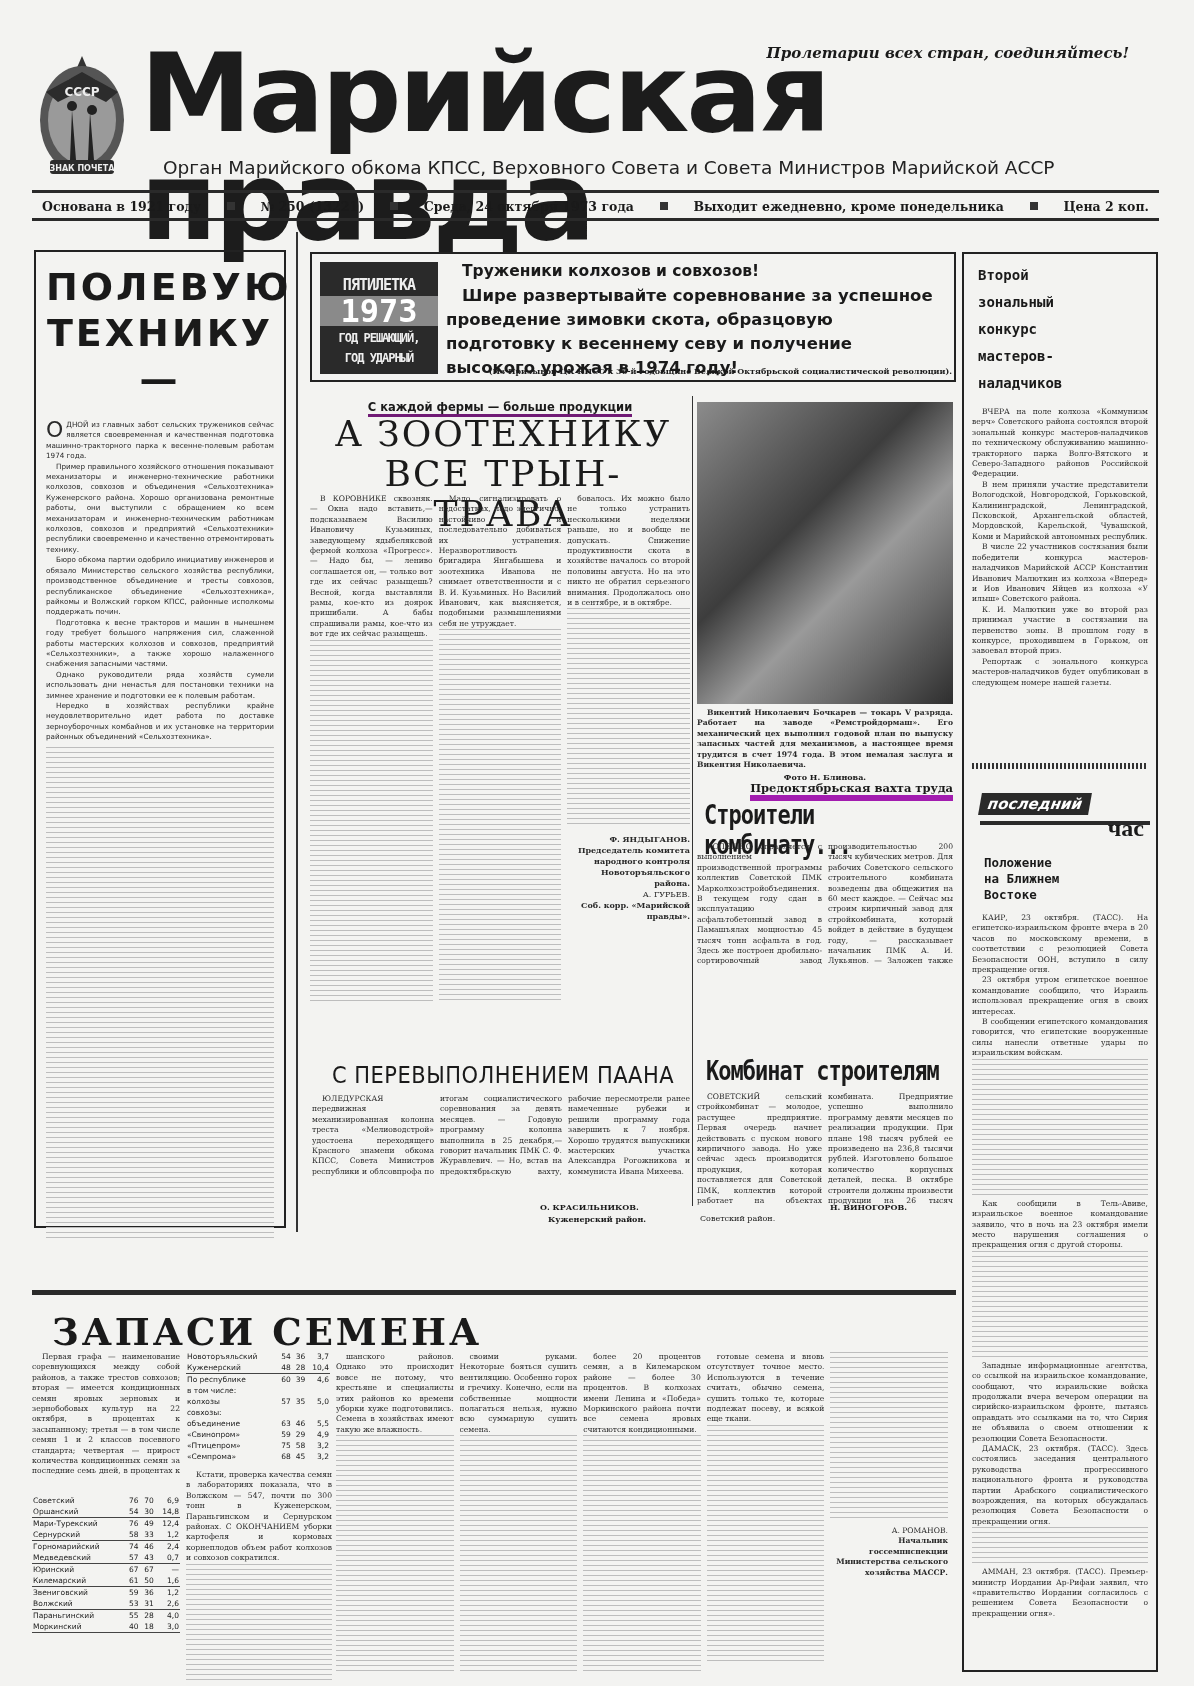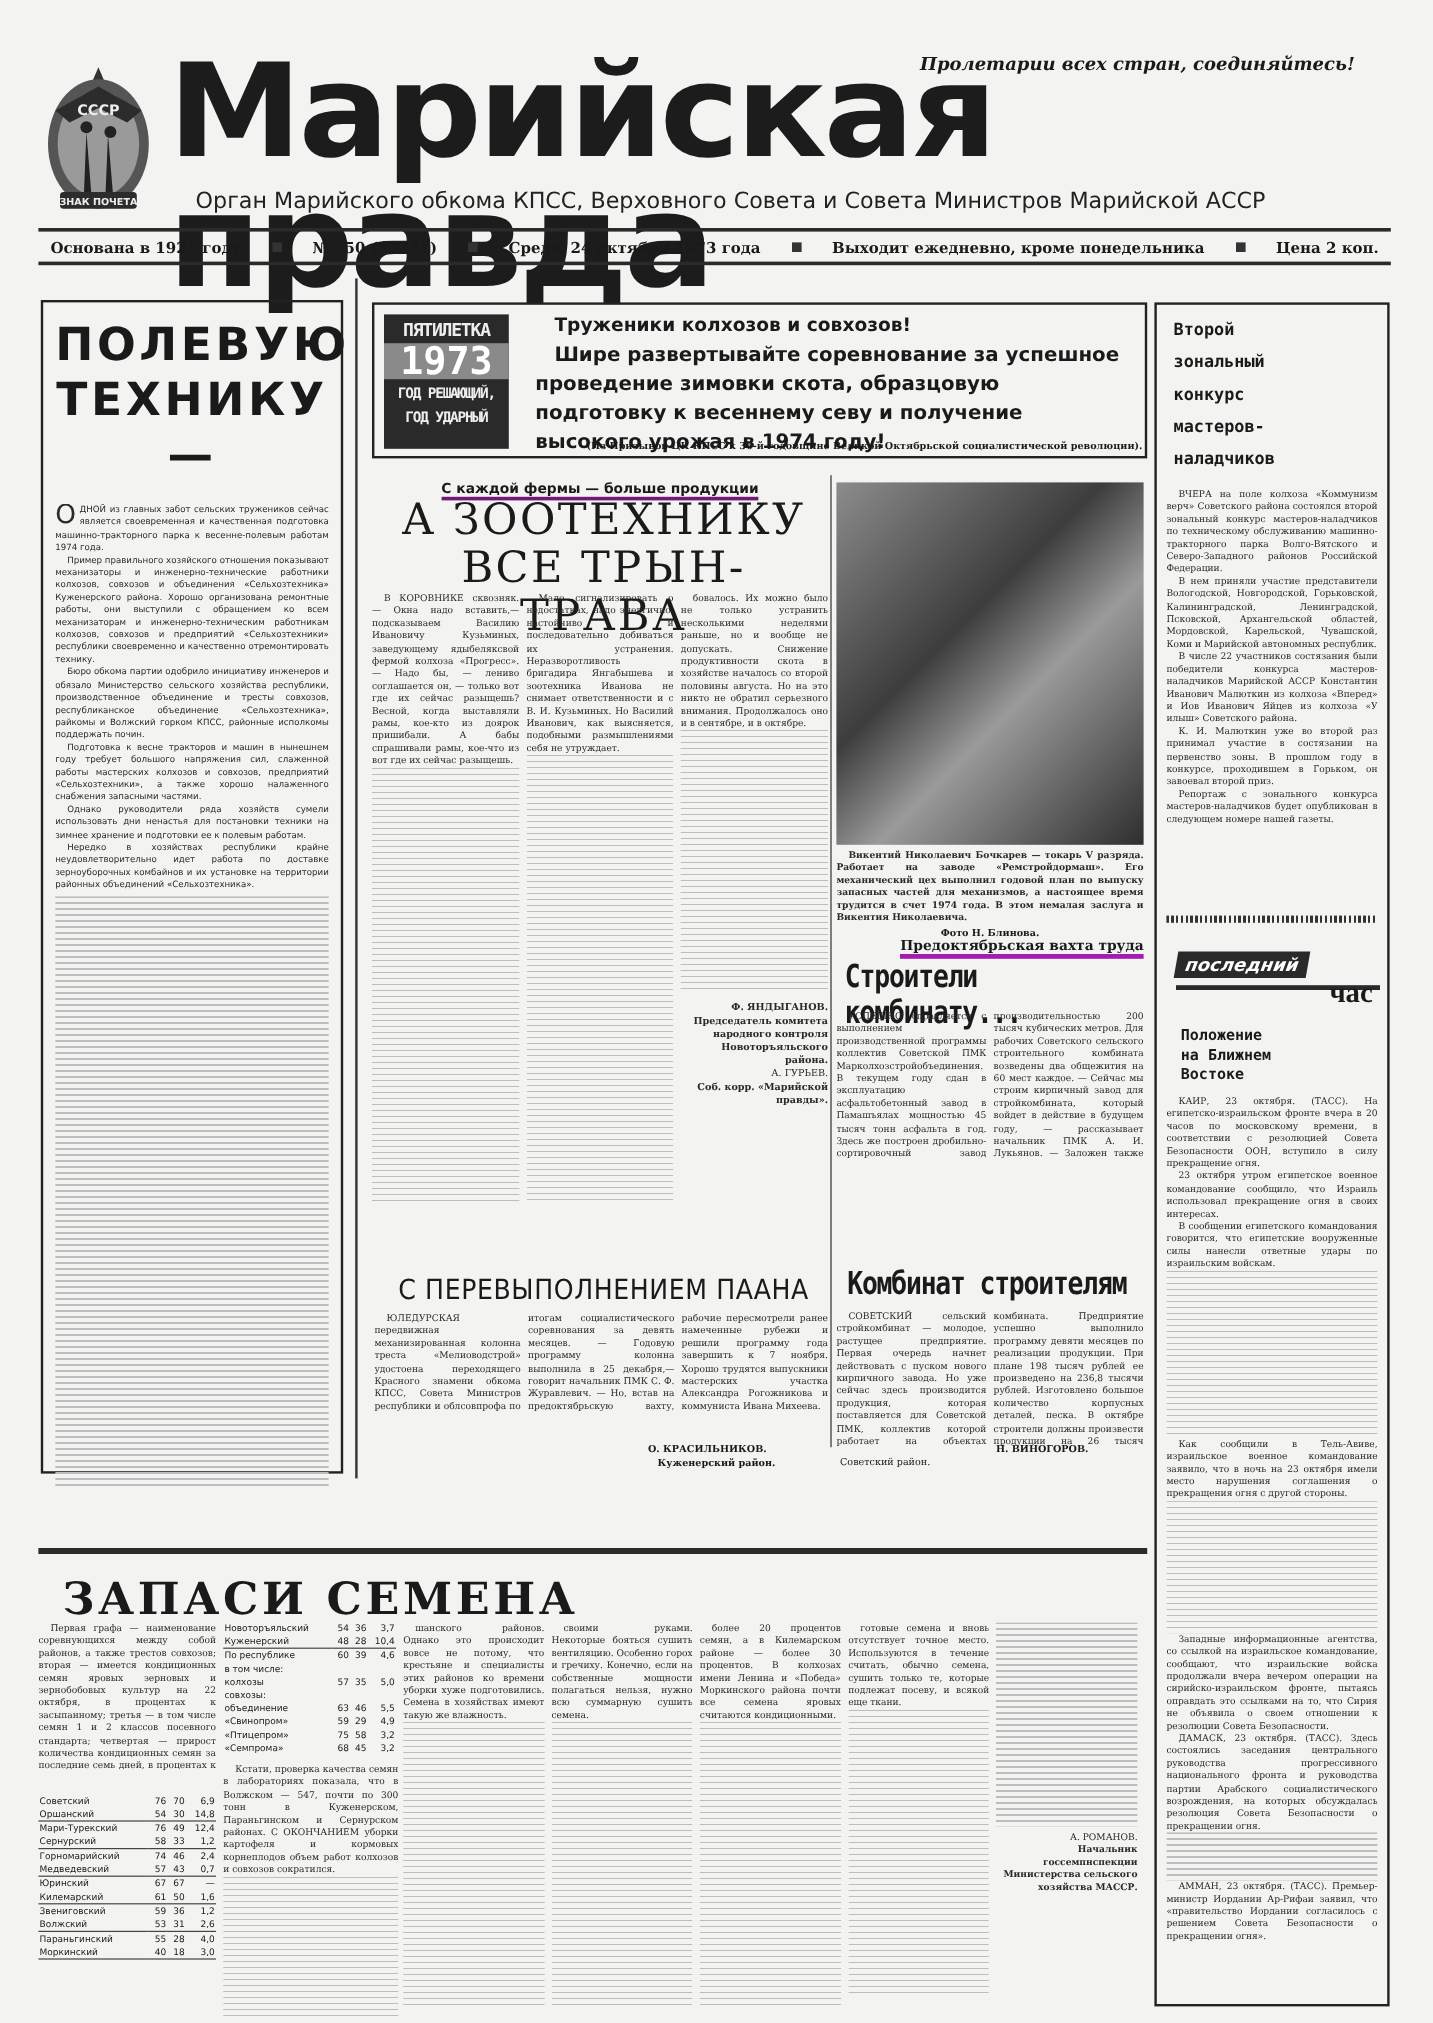--- a/index.html
+++ b/index.html
@@ -74,21 +74,21 @@
     <p>Однако руководители ряда хозяйств сумели использовать дни ненастья для постановки техники на зимнее хранение и подготовки ее к полевым работам.</p>
     <p>Нередко в хозяйствах республики крайне неудовлетворительно идет работа по доставке зерноуборочных комбайнов и их установке на территории районных объединений «Сельхозтехника».</p>
     <div class="lines" style="height:560px;margin:4px 0"></div>
 
   </div>
 </div>
 
 <div class="abs vline" style="left:296px;top:232px;height:1000px"></div>
 
 <div class="abs box" style="left:310px;top:252px;width:646px;height:130px;padding:8px">
-  <div class="abs pyatiletka" style="left:8px;top:8px;width:104px;height:112px;padding-top:4px">
+  <div class="abs pyatiletka" style="left:8px;top:8px;width:118px;height:112px;padding-top:14px">
     <div style="font-size:15px;letter-spacing:-1px">ПЯТИЛЕТКА</div>
     <div style="font-size:32px;line-height:30px;background:#8a8a8a;color:#fff;margin:2px 0">1973</div>
     <div style="font-size:12px;letter-spacing:-1px;line-height:20px">ГОД РЕШАЮЩИЙ,</div>
     <div style="font-size:12px;letter-spacing:-1px;line-height:20px">ГОД УДАРНЫЙ</div>
   </div>
   <div class="abs bigsans" style="left:150px;top:8px;width:480px;font-size:15.5px">Труженики колхозов и совхозов!</div>
   <div class="abs bigsans" style="left:134px;top:30px;width:500px;font-size:16.5px;line-height:24px;text-indent:16px">Шире развертывайте соревнование за успешное проведение зимовки скота, образцовую подготовку к весеннему севу и получение высокого урожая в 1974 году!</div>
   <div class="abs" style="left:170px;top:112px;width:470px;font-size:8px;font-weight:bold;text-align:right">(Из Призывов ЦК КПСС к 36-й годовщине Великой Октябрьской социалистической революции).</div>
 </div>
 
@@ -122,21 +122,21 @@
 
 <div class="abs photo" style="left:697px;top:402px;width:256px;height:302px"></div>
 <div class="abs col-txt" style="left:697px;top:708px;width:256px;font-weight:bold">
     <p>Викентий Николаевич Бочкарев — токарь V разряда. Работает на заводе «Ремстройдормаш». Его механический цех выполнил годовой план по выпуску запасных частей для механизмов, а настоящее время трудится в счет 1974 года. В этом немалая заслуга и Викентия Николаевича.</p>
   </div>
 <div class="abs" style="left:697px;top:772px;width:256px;text-align:center;font-size:8px;font-weight:bold">Фото Н. Блинова.</div>
 
 <div class="abs vline" style="left:692px;top:396px;width:1px;height:810px"></div>
 
 <div class="abs" style="left:697px;top:777px;width:256px;text-align:right">
-  <span style="font-size:11.5px;font-weight:bold;border-bottom:4px solid #a21caf">Предоктябрьская вахта труда</span>
+  <span style="font-size:11.5px;font-weight:bold;border-bottom:6px solid #a21caf">Предоктябрьская вахта труда</span>
 </div>
 <div class="abs" style="left:704px;top:805px;width:250px;font-family:'DejaVu Sans Mono',monospace;font-size:22px;font-weight:bold;letter-spacing:-1px;transform:scaleY(1.2)">Строители комбинату...</div>
 <div class="abs col-txt" style="left:697px;top:842px;width:256px;height:130px;column-count:2;column-gap:6px">
     <p>УСПЕШНО справляется с выполнением производственной программы коллектив Советской ПМК Марколхозстройобъединения. В текущем году сдан в эксплуатацию асфальтобетонный завод в Памашъялах мощностью 45 тысяч тонн асфальта в год. Здесь же построен дробильно-сортировочный завод производительностью 200 тысяч кубических метров. Для рабочих Советского сельского строительного комбината возведены два общежития на 60 мест каждое. — Сейчас мы строим кирпичный завод для стройкомбината, который войдет в действие в будущем году, — рассказывает начальник ПМК А. И. Лукьянов. — Заложен также фундамент для двух цехов, которые будут вырабатывать керамзит и панели. Почти на 170 процентов выполняет сменные нормы бригада плотников под руководством А. Атмахова, строящих мазутохранилище и фундамент под цех керамзита. Не отстают и каменщики из бригады М. К. Соломина, работающие на возведении жилья.</p>
   </div>
 
 <div class="abs" style="left:706px;top:1058px;width:250px;font-family:'DejaVu Sans Mono',monospace;font-size:22px;font-weight:bold;letter-spacing:-1px;transform:scaleY(1.2)">Комбинат строителям</div>
 <div class="abs col-txt" style="left:697px;top:1092px;width:256px;height:120px;column-count:2;column-gap:6px">
     <p>СОВЕТСКИЙ сельский стройкомбинат — молодое, растущее предприятие. Первая очередь начнет действовать с пуском нового кирпичного завода. Но уже сейчас здесь производится продукция, которая поставляется для Советской ПМК, коллектив которой работает на объектах комбината. Предприятие успешно выполнило программу девяти месяцев по реализации продукции. При плане 198 тысяч рублей ее произведено на 236,8 тысячи рублей. Изготовлено большое количество корпусных деталей, песка. В октябре строители должны произвести продукции на 26 тысяч рублей. — В нашем коллективе есть много замечательных работников, — рассказывает директор комбината В. М. Виногоров. — На выгрузке кирпича из печей хорошо работает Анастасия Петрова, а на загрузке — бригада под руководством Лидии Домрачевой.</p>
   </div>

